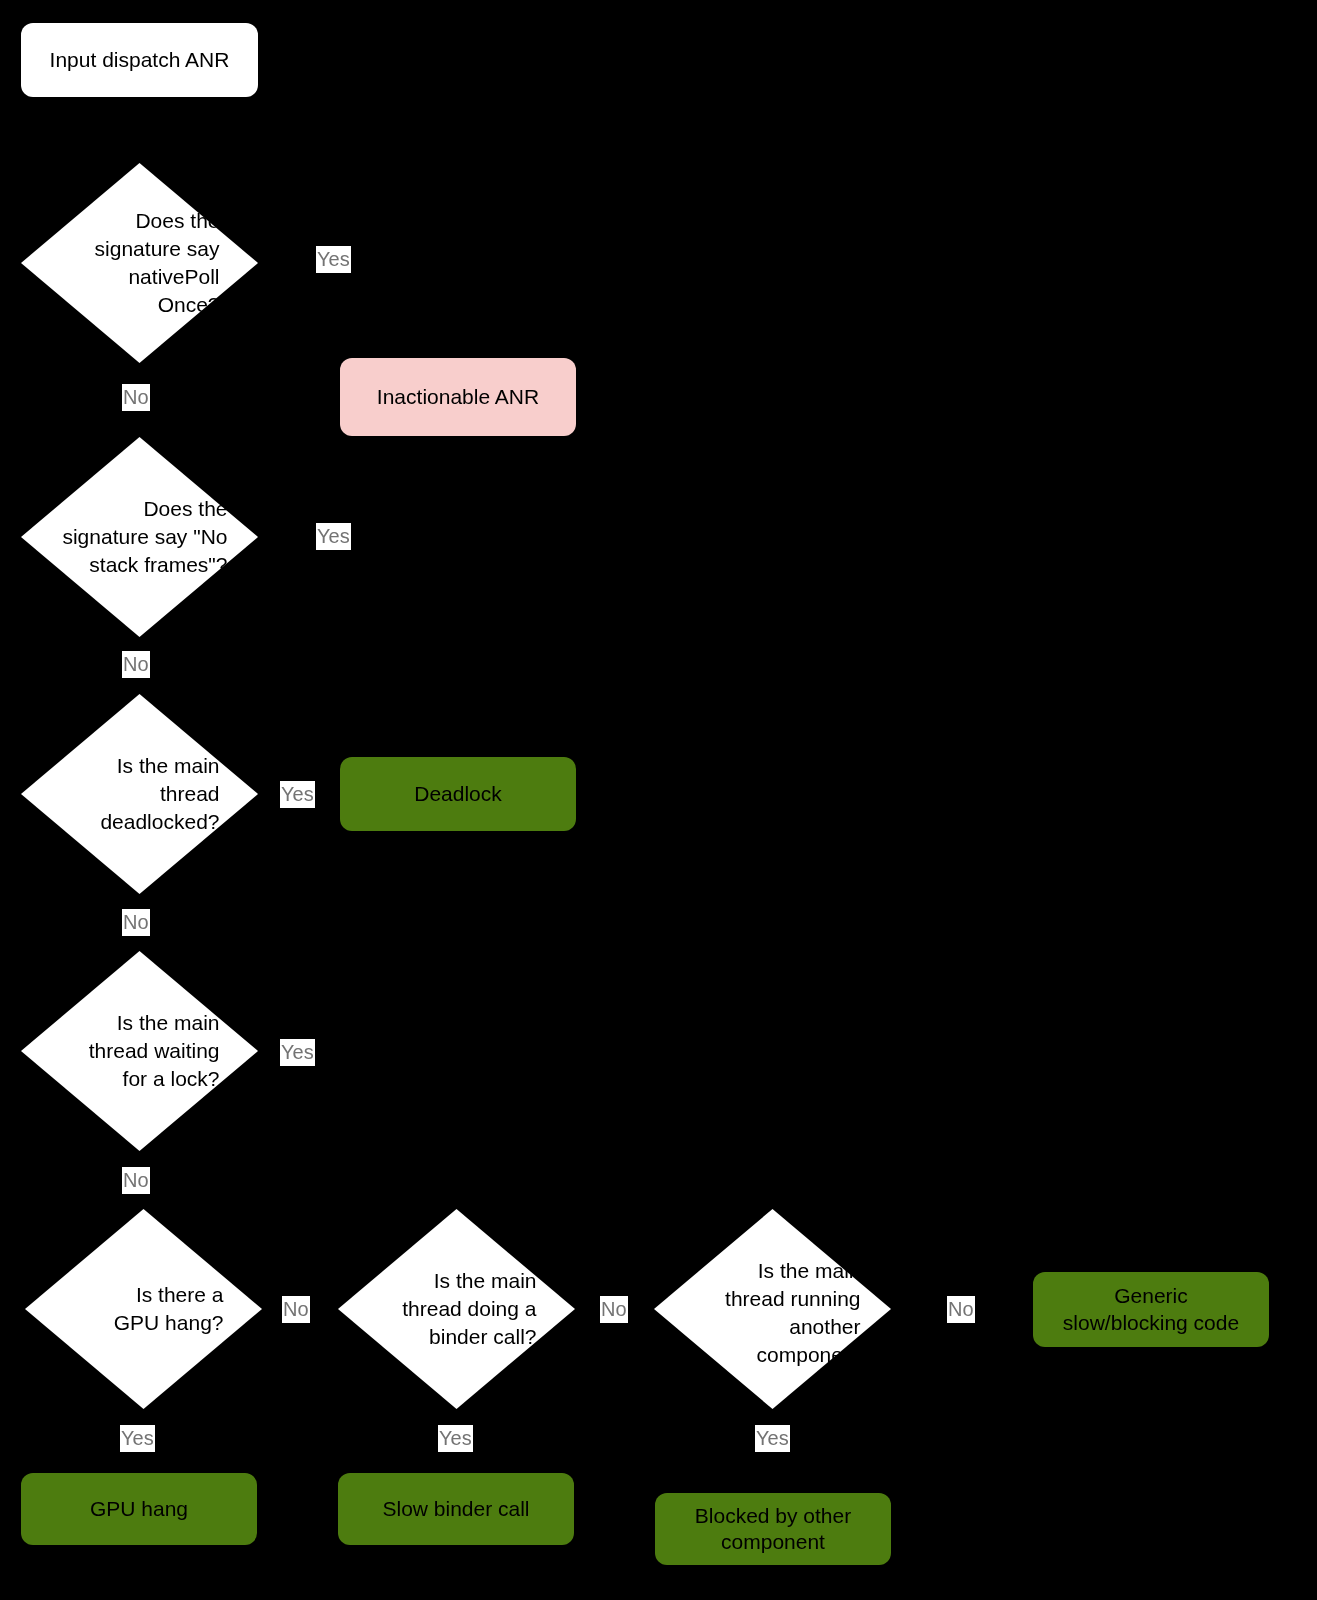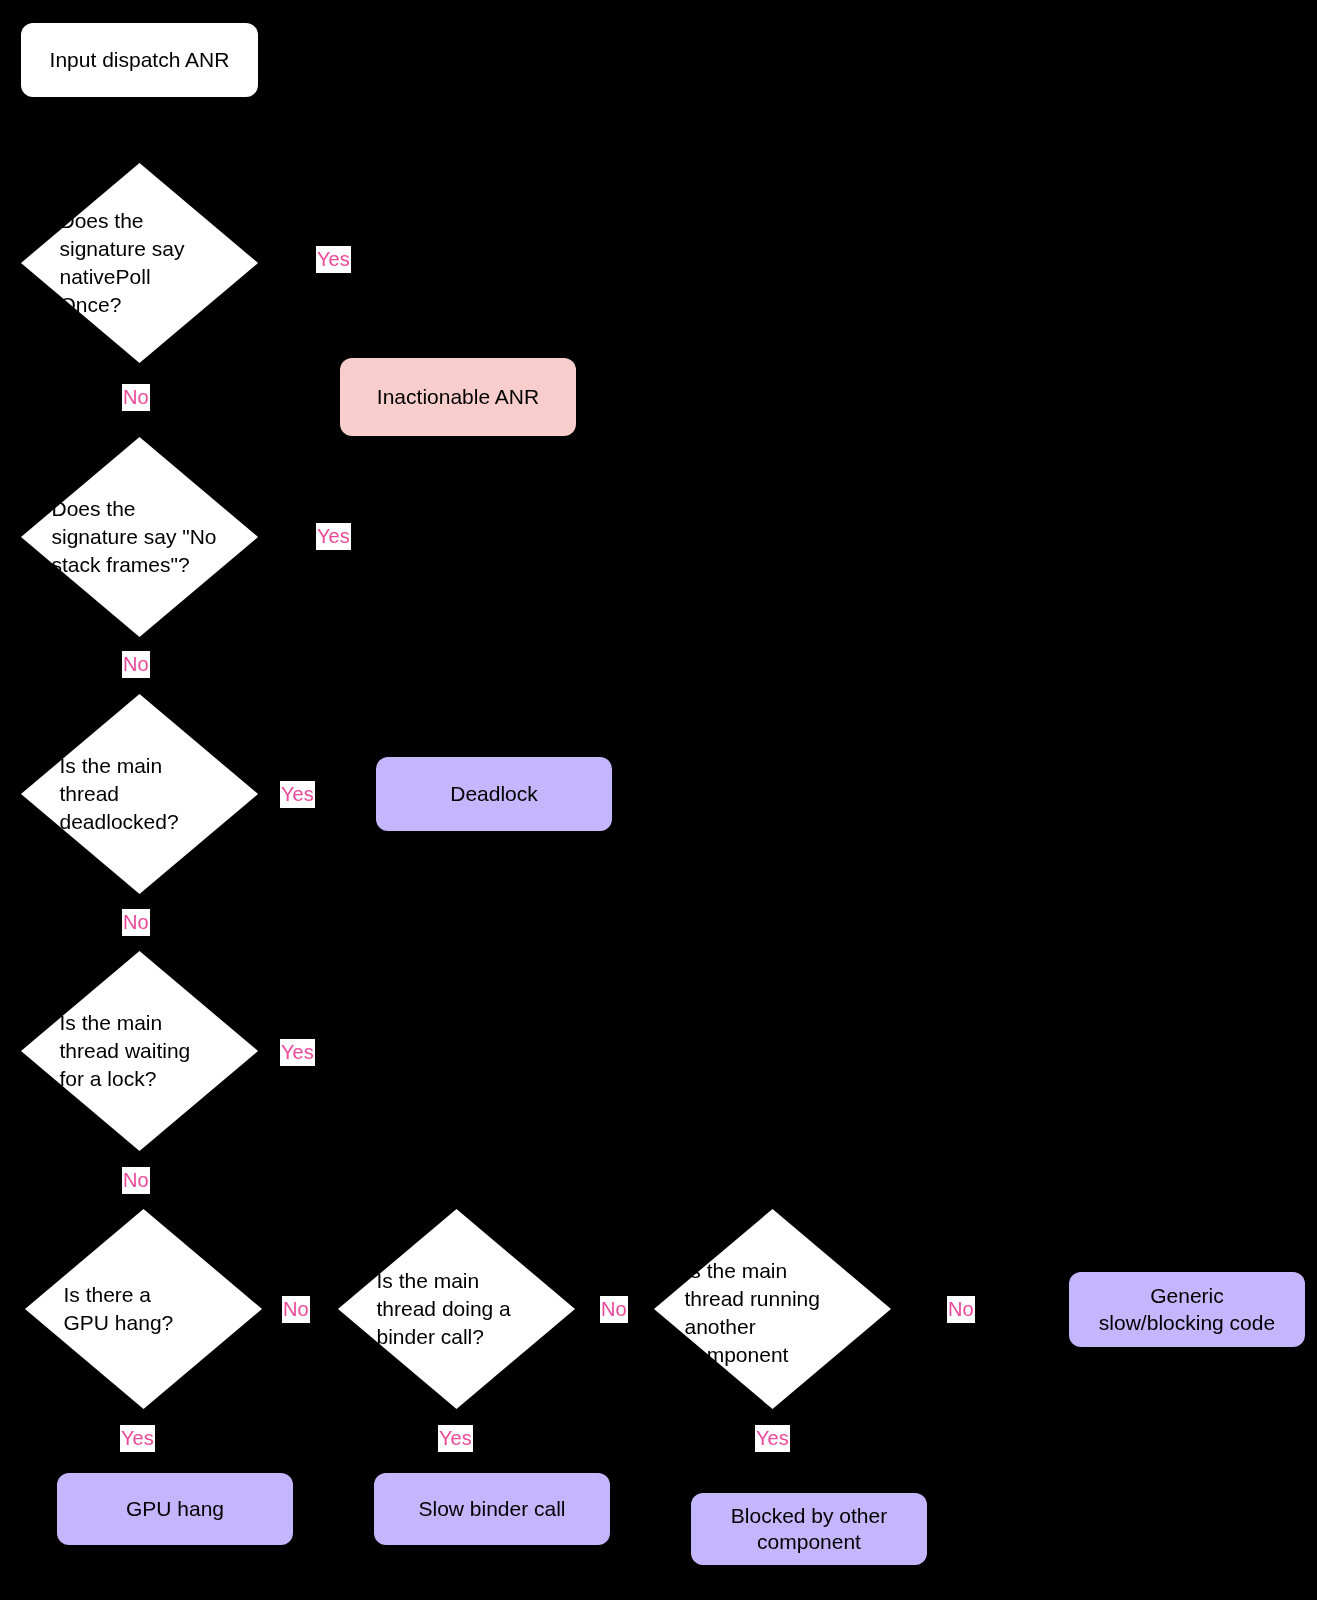--- a/index.html
+++ b/index.html
@@ -26,52 +26,52 @@
     justify-content: center;
     text-align: center;
     color: #000000;
     font-size: 21px;
     line-height: 1.25;
     padding: 4px 10px;
     white-space: pre-line;
   }
   .node-box.white  { background: #ffffff; }
   .node-box.pink   { background: #f8cecc; }
-  .node-box.green  { background: #c4b5fd; margin-left: 36px; }
+  .node-box.green  { background: #4d7c0f; }
 
   
   .diamond {
     position: absolute;
   }
   .diamond .shape {
     position: absolute;
     inset: 0;
     background: #ffffff;
     clip-path: polygon(50% 0%, 100% 50%, 50% 100%, 0% 50%);
   }
   .diamond .dlabel {
     position: absolute;
     left: 50%;
     top: 50%;
     transform: translate(-50%, -50%);
     width: 160px;
-    text-align: left;
+    text-align: right;
     color: #000000;
     font-size: 21px;
     line-height: 1.33;
     white-space: pre-line;
     pointer-events: none;
   }
   .diamond.wide .dlabel { width: 176px; }
 
   
   .edge-label {
     position: absolute;
     background: #ffffff;
-    color: #ec4899;
+    color: #737373;
     font-size: 20px;
     line-height: 1.1;
     padding: 2px 1px 3px 1px;
     white-space: nowrap;
   }
 
   
   .conn {
     position: absolute;
     background: #000000;

